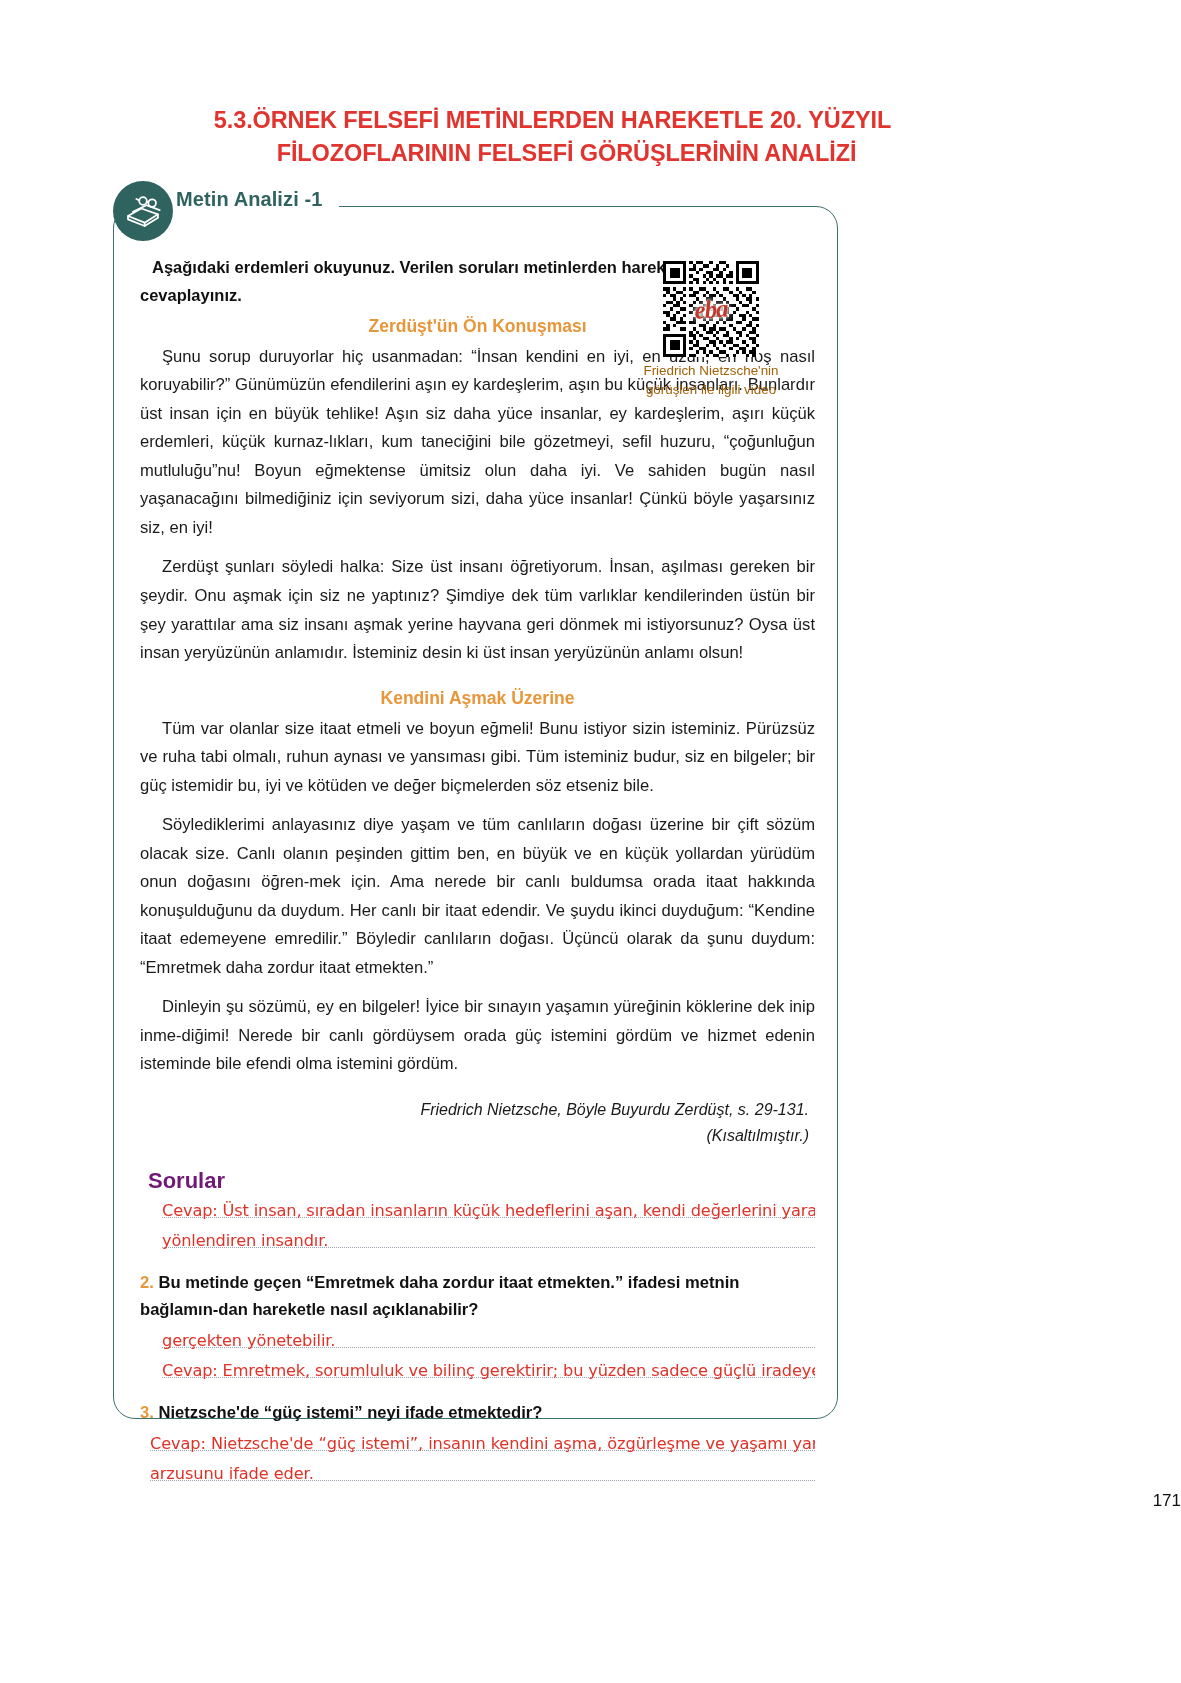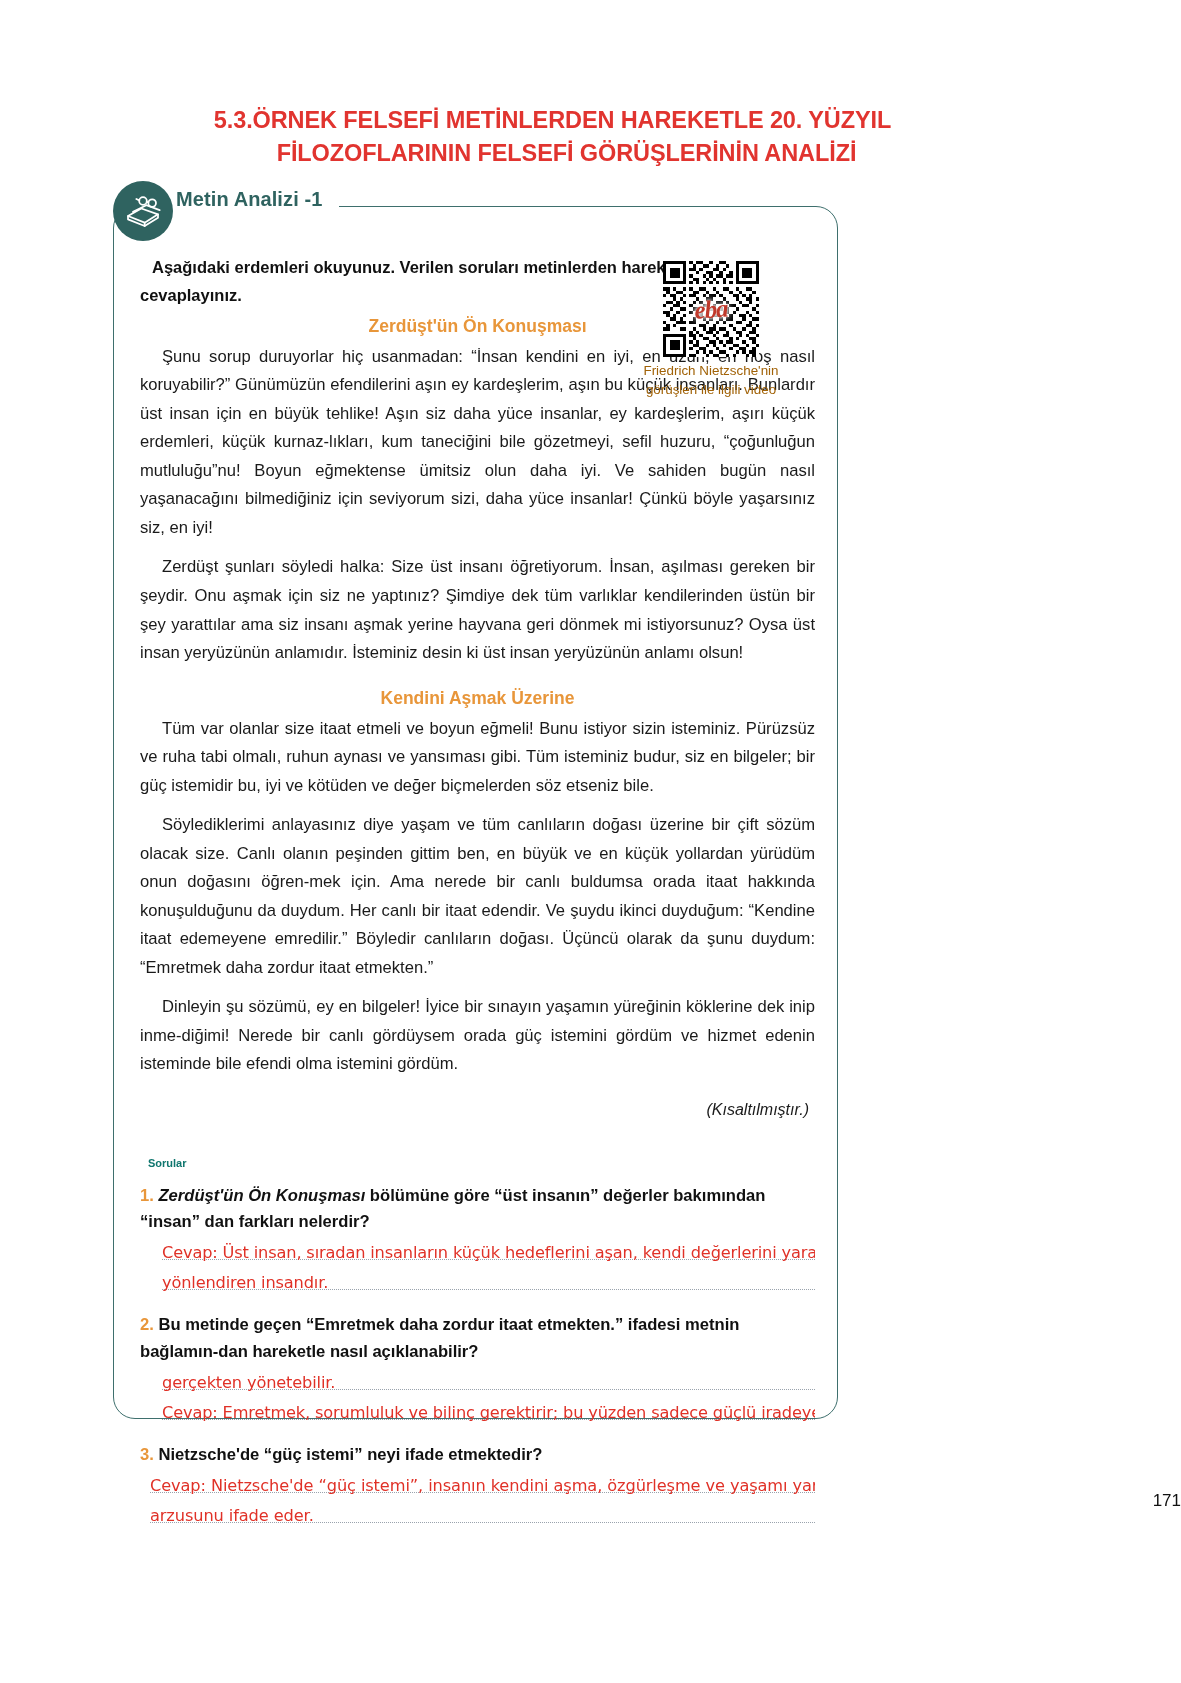--- a/index.html
+++ b/index.html
@@ -169,23 +169,23 @@
     font-style: italic;
     font-size: 16px;
     line-height: 1.6;
     color: #1a1a1a;
     padding-right: 6px;
   }
   .source .ln { display: block; }
 
   
   .sorular-head {
-    margin-top: 34px;
-    color: #0f766e;
-    font-size: 11px;
+    margin-top: 20px;
+    color: #701a75;
+    font-size: 22px;
     font-weight: bold;
     padding-left: 8px;
   }
   .question {
     margin-top: 14px;
     font-size: 16.6px;
     font-weight: bold;
     line-height: 1.62;
     color: #111;
   }
@@ -503,29 +503,26 @@
       </div>
 
       <div class="sub-head second">Kendini Aşmak Üzerine</div>
       <div class="body-text">
         <p>Tüm var olanlar size itaat etmeli ve boyun eğmeli! Bunu istiyor sizin isteminiz. Pürüzsüz ve ruha tabi olmalı, ruhun aynası ve yansıması gibi. Tüm isteminiz budur, siz en bilgeler; bir güç istemidir bu, iyi ve kötüden ve değer biçmelerden söz etseniz bile.</p>
         <p>Söylediklerimi anlayasınız diye yaşam ve tüm canlıların doğası üzerine bir çift sözüm olacak size. Canlı olanın peşinden gittim ben, en büyük ve en küçük yollardan yürüdüm onun doğasını öğren-mek için. Ama nerede bir canlı buldumsa orada itaat hakkında konuşulduğunu da duydum. Her canlı bir itaat edendir. Ve şuydu ikinci duyduğum: “Kendine itaat edemeyene emredilir.” Böyledir canlıların doğası. Üçüncü olarak da şunu duydum: “Emretmek daha zordur itaat etmekten.”</p>
         <p>Dinleyin şu sözümü, ey en bilgeler! İyice bir sınayın yaşamın yüreğinin köklerine dek inip inme-diğimi! Nerede bir canlı gördüysem orada güç istemini gördüm ve hizmet edenin isteminde bile efendi olma istemini gördüm.</p>
       </div>
 
       <div class="source">
+        <span class="ln">Friedrich Nietzsche, Böyle Buyurdu Zerdüşt, s. 29-131.</span>
         <span class="ln">(Kısaltılmıştır.)</span>
       </div>
 
       <div class="sorular-head">Sorular</div>
 
-      <div class="question">
-        <span class="qnum">1.</span>
-        <span class="ital">Zerdüşt'ün Ön Konuşması</span><span class="q-body"> bölümüne göre “üst insanın” değerler bakımından “insan” dan farkları nelerdir?</span>
-      </div>
       <div class="answer">
         <div class="aline"><span>Cevap: Üst insan, sıradan insanların küçük hedeflerini aşan, kendi değerlerini yaratan ve yaşamını cesaretle</span></div>
         <div class="aline"><span>yönlendiren insandır.</span></div>
       </div>
 
       <div class="question">
         <span class="qnum">2.</span>
         <span class="q-body">Bu metinde geçen “Emretmek daha zordur itaat etmekten.” ifadesi metnin bağlamın-dan hareketle nasıl açıklanabilir?</span>
       </div>
       <div class="answer">

